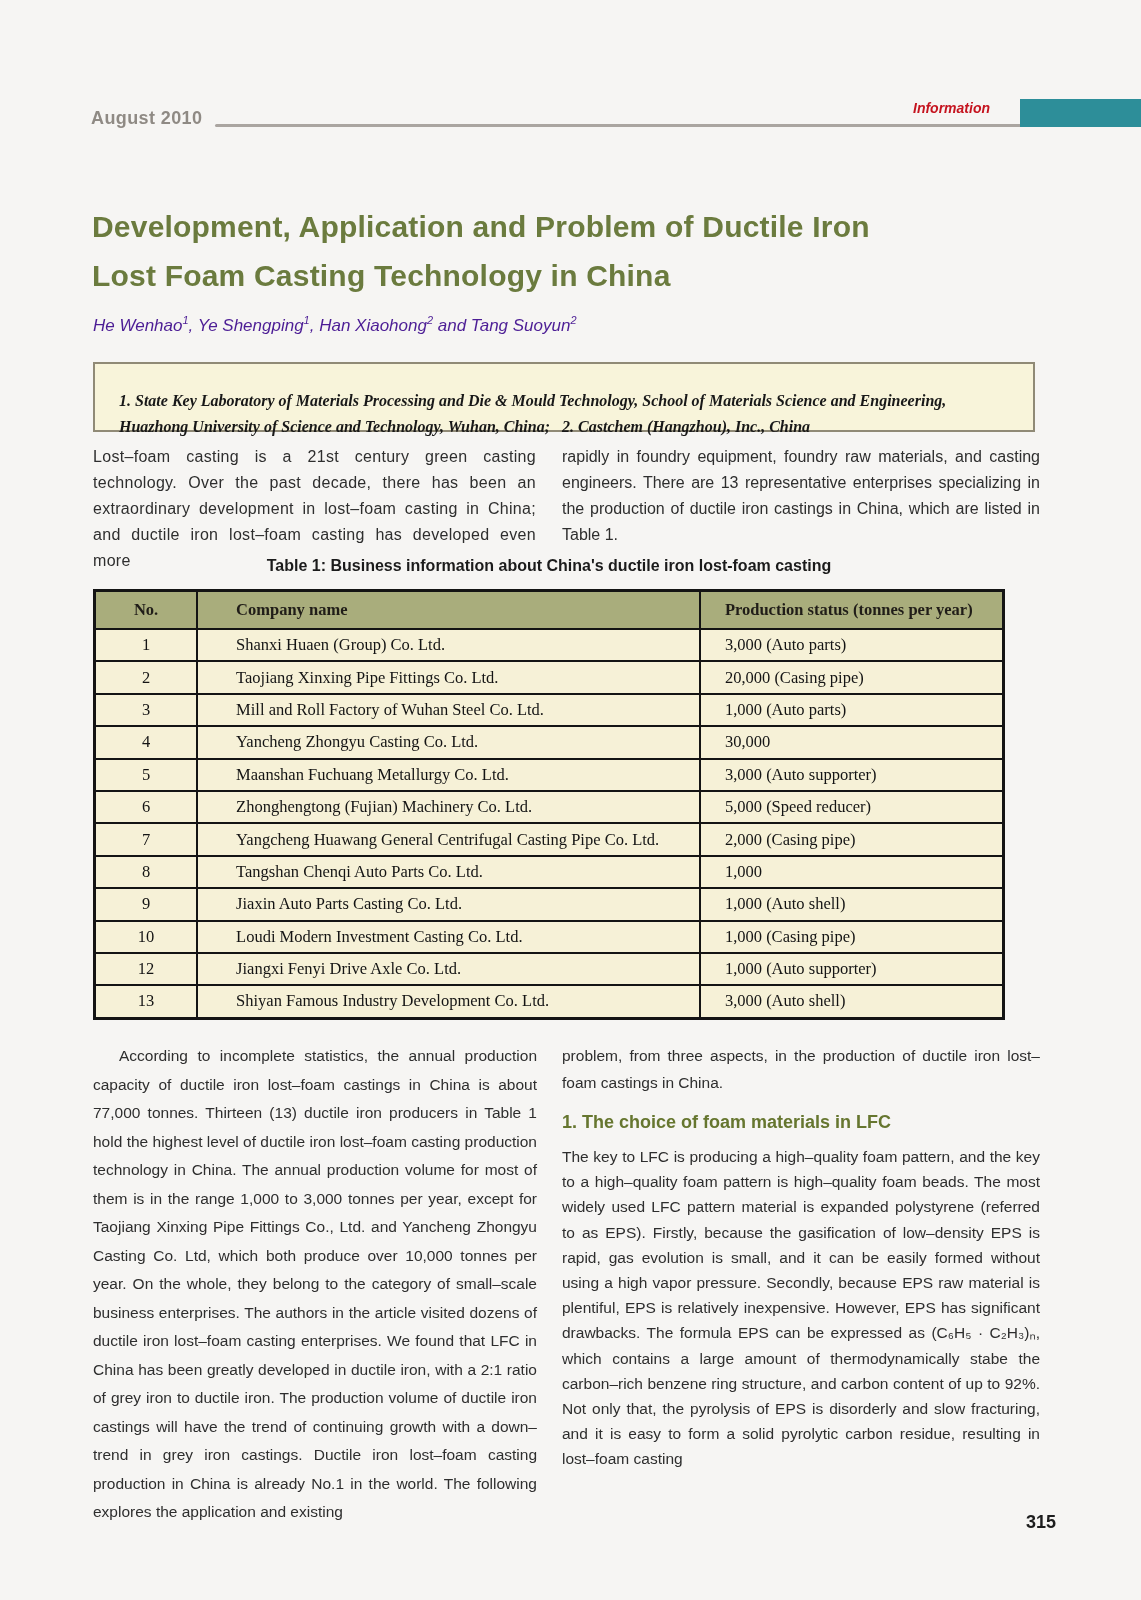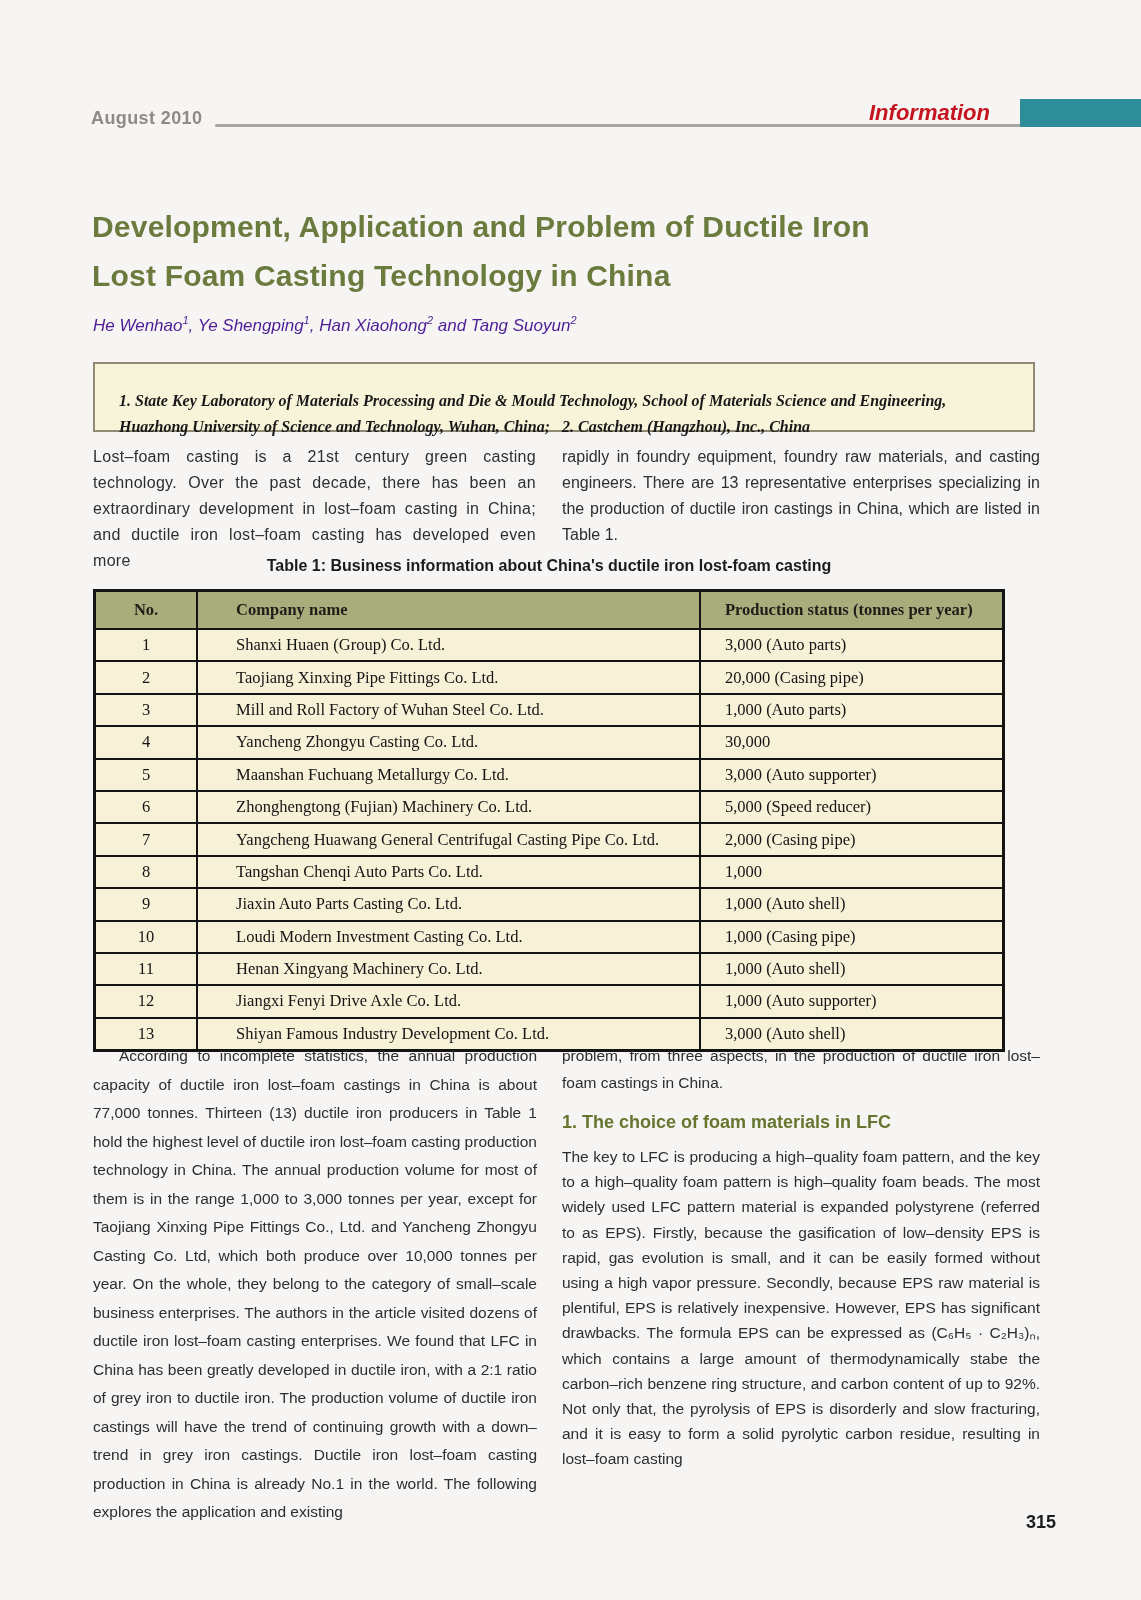--- a/index.html
+++ b/index.html
@@ -14,21 +14,21 @@
   .masthead-date{
     position:absolute;left:91px;top:108px;
     font-weight:bold;font-size:18px;color:#8f8a84;letter-spacing:.4px;
   }
   .head-rule{
     position:absolute;left:215px;top:124px;width:923px;height:3px;
     background:#aaa5a0;border-radius:2px;
   }
   .info-label{
     position:absolute;left:840px;top:100px;width:150px;text-align:right;
-    font-weight:bold;font-style:italic;font-size:22px;color:#c5141f;
+    font-weight:bold;font-style:italic;font-size:14px;color:#c5141f;
   }
   .teal-bar{
     position:absolute;left:1020px;top:99px;width:121px;height:28px;
     background:#2d8e99;
   }
   
   .article-title{
     position:absolute;left:92px;top:202px;width:930px;
     font-weight:bold;font-size:30px;line-height:49px;color:#6b7b3e;
     letter-spacing:.2px;
@@ -181,25 +181,20 @@
         <td class="cell-no">9</td>
         <td class="cell-company">Jiaxin Auto Parts Casting Co. Ltd.</td>
         <td class="cell-status">1,000 (Auto shell)</td>
       </tr>
       <tr>
         <td class="cell-no">10</td>
         <td class="cell-company">Loudi Modern Investment Casting Co. Ltd.</td>
         <td class="cell-status">1,000 (Casing pipe)</td>
       </tr>
       <tr>
-        <td class="cell-no">11</td>
-        <td class="cell-company">Henan Xingyang Machinery Co. Ltd.</td>
-        <td class="cell-status">1,000 (Auto shell)</td>
-      </tr>
-      <tr>
         <td class="cell-no">12</td>
         <td class="cell-company">Jiangxi Fenyi Drive Axle Co. Ltd.</td>
         <td class="cell-status">1,000 (Auto supporter)</td>
       </tr>
       <tr>
         <td class="cell-no">13</td>
         <td class="cell-company">Shiyan Famous Industry Development Co. Ltd.</td>
         <td class="cell-status">3,000 (Auto shell)</td>
       </tr>
     </tbody>

